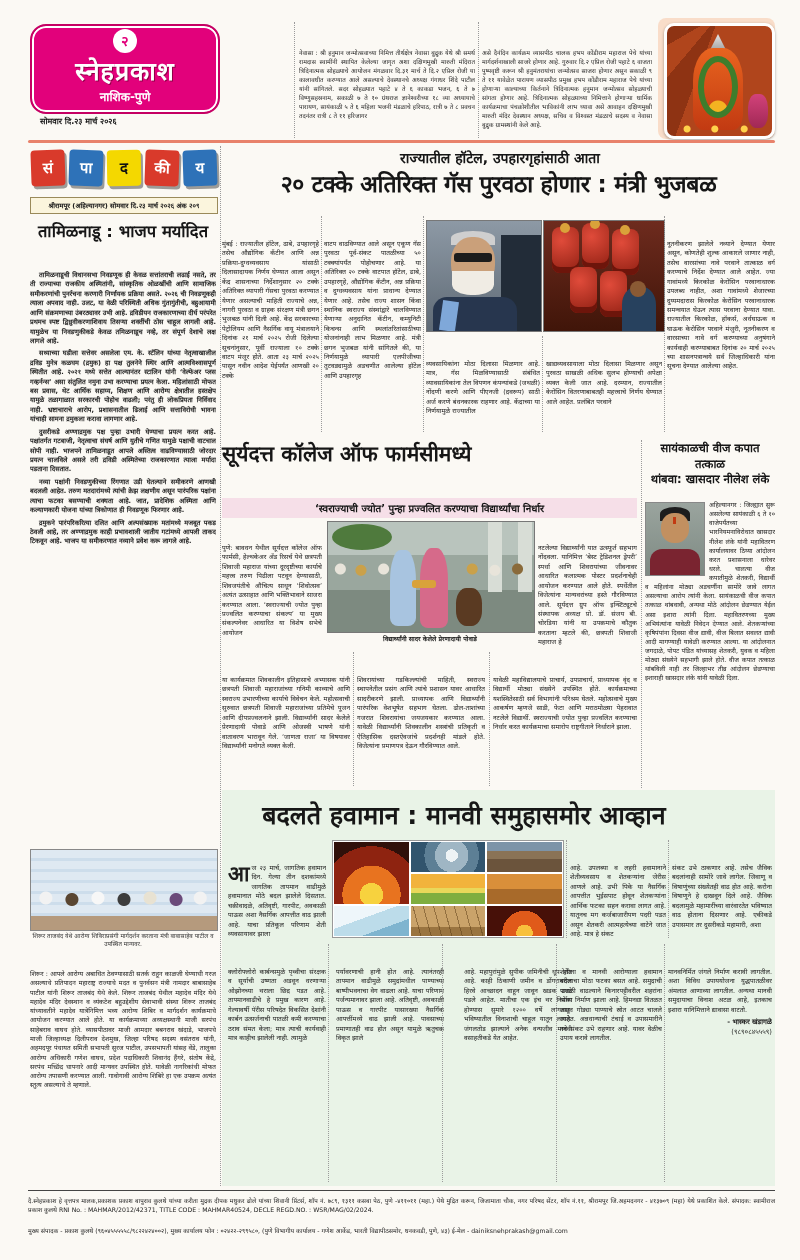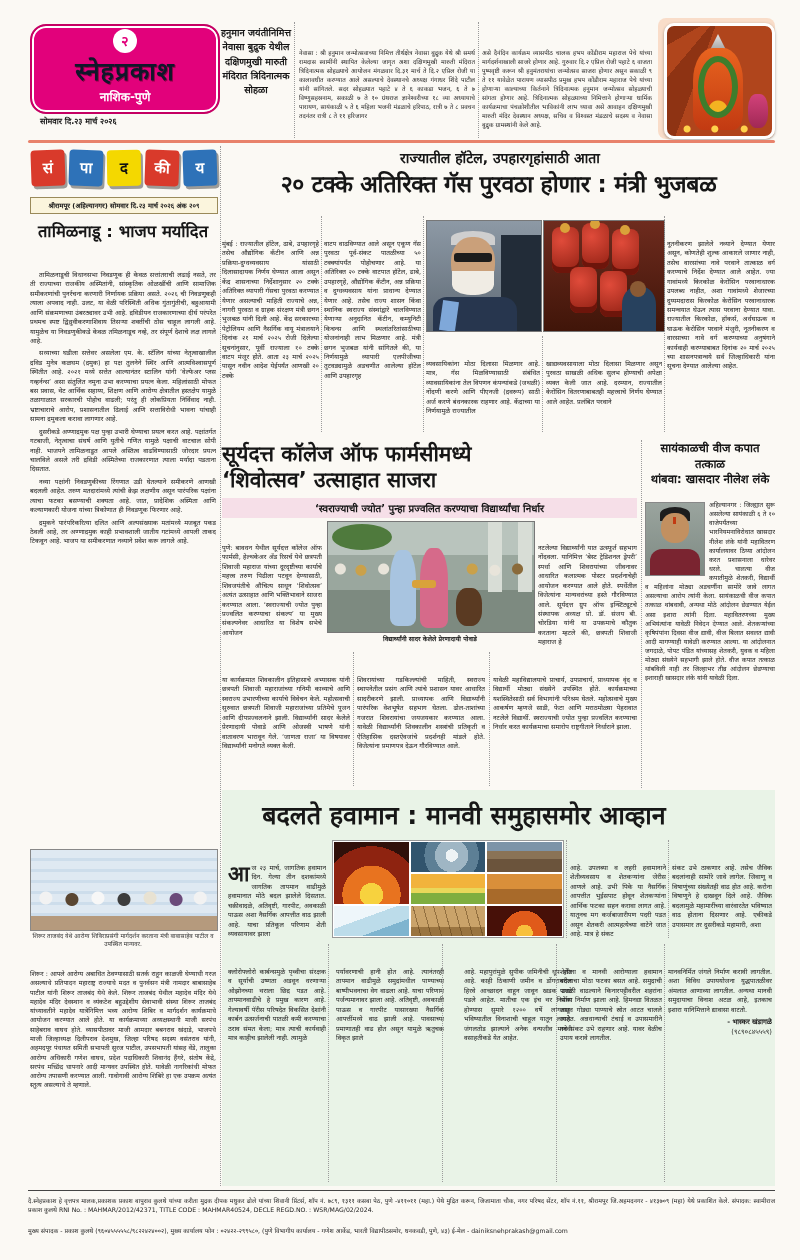--- a/index.html
+++ b/index.html
@@ -8,21 +8,21 @@
   .abs{position:absolute;}
   .body-txt{font-size:6.5px;line-height:1.45;text-align:justify;color:#1d1d1d;overflow:hidden;margin-top:24px;}
   .vrule{position:absolute;border-left:1px dotted #9b9b9b;width:0;}
   .hrule{position:absolute;background:#e8826b;border-radius:2px;}
 
   
   .mast{left:30px;top:24px;width:186px;height:86px;background:#e2017b;border:2px solid #c50063;
         border-radius:16px;box-shadow:inset 0 0 0 2px #ffffff;text-align:center;}
   .mast .circ{position:absolute;left:81px;top:3px;width:24px;height:24px;background:#fff;border-radius:50%;
         font-weight:bold;font-size:14px;line-height:24px;color:#e2017b;}
-  .mast .ttl{position:absolute;left:0;top:27px;width:100%;font-weight:bold;font-size:25px;color:#0f172a;
+  .mast .ttl{position:absolute;left:0;top:27px;width:100%;font-weight:bold;font-size:25px;color:#ffffff;
         text-shadow:1px 1px 0 #8e0046;letter-spacing:1px;}
   .mast .sub{position:absolute;left:0;top:62px;width:100%;font-weight:bold;font-size:12px;color:#fff;}
   .mast-date{left:40px;top:115px;font-size:8px;font-weight:bold;}
 
   
   .brief-h{left:221px;top:26px;width:70px;font-size:9.5px;font-weight:bold;text-align:center;line-height:1.5;}
   .brief-c{top:25px;height:113px;}
   .deity-panel{left:658px;top:18px;width:117px;height:121px;background:#f9ddc9;border-radius:8px;}
   .deity{position:absolute;left:6px;top:5px;width:105px;height:110px;border-radius:10px;border:3px solid #fff;
          box-shadow:0 1px 3px rgba(0,0,0,.35);overflow:hidden;
@@ -45,21 +45,21 @@
   .tile{position:absolute;top:150px;width:34px;height:36px;border-radius:4px;text-align:center;
         font-weight:bold;font-size:15px;line-height:36px;color:#fff;box-shadow:2px 3px 0 rgba(40,40,40,.45);}
   .t1{left:31px;background:#d93a2b;transform:rotate(-2deg);}
   .t2{left:69px;background:#2e72b8;transform:rotate(2deg);}
   .t3{left:107px;background:#f4d800;color:#111;transform:rotate(-1deg);}
   .t4{left:145px;background:#d93a2b;transform:rotate(2deg);}
   .t5{left:183px;background:#2e72b8;transform:rotate(-2deg);}
   .ed-date{left:30px;top:197px;width:184px;border:1px solid #9a8a5a;background:#fbf5dd;
            font-size:6.7px;font-weight:bold;text-align:center;padding:3px 1px;}
   .ed-head{left:30px;top:219px;width:186px;font-size:16.5px;font-weight:900;text-align:center;}
-  .ed-body{left:30px;top:247px;width:186px;height:548px;}
+  .ed-body{left:30px;top:247px;width:186px;height:548px;font-weight:bold;}
   .ed-body p{margin:0 0 3px 0;text-indent:9px;}
 
   
   .patil-h{left:30px;top:800px;width:186px;font-size:12.5px;font-weight:900;text-align:center;line-height:1.35;}
   .patil-photo{left:30px;top:849px;width:186px;height:80px;border:1px solid #888;overflow:hidden;
         background:repeating-linear-gradient(180deg,#dfe9f2 0 8px,#cdddeb 8px 11px);}
   .patil-photo .row{position:absolute;left:0;bottom:14px;width:100%;height:30px;
         background:radial-gradient(circle at 8% 40%,#f2f2f2 0 6px,transparent 7px),
                    radial-gradient(circle at 22% 45%,#5a4632 0 6px,transparent 7px),
                    radial-gradient(circle at 36% 40%,#f7f7f7 0 6px,transparent 7px),
@@ -151,21 +151,20 @@
 
 <div class="page">
 
   <div class="abs mast">
     <div class="circ">२</div>
     <div class="ttl">स्नेहप्रकाश</div>
     <div class="sub">नाशिक-पुणे</div>
   </div>
   <div class="abs mast-date">सोमवार दि.२३ मार्च २०२६</div>
 
-  <div class="abs brief-h">हनुमान जयंतीनिमित्त नेवासा बुद्रुक येथील दक्षिणमुखी मारुती मंदिरात त्रिदिनात्मक सोहळा</div>
   <div class="vrule" style="left:294px;top:22px;height:116px;"></div>
   <div class="abs body-txt brief-c" style="left:299px;width:176px;font-size:6.2px;">नेवासा : श्री हनुमान जन्मोत्सवाच्या निमित्त तीर्थक्षेत्र नेवासा बुद्रुक येथे श्री समर्थ रामदास स्वामींनी स्थापित केलेल्या जागृत अशा दक्षिणमुखी मारुती मंदिरात त्रिदिनात्मक सोहळ्याचे आयोजन मंगळवार दि.३१ मार्च ते दि.२ एप्रिल रोजी या कालावधीत करण्यात आले असल्याचे देवस्थानचे अध्यक्ष गंगाधर शिंदे पाटील यांनी सांगितले. सदर सोहळ्यात पहाटे ४ ते ६ काकडा भजन, ६ ते ७ विष्णुसहस्रनाम, सकाळी ७ ते १० ग्रंथराज ज्ञानेश्वरीच्या १८ व्या अध्यायाचे पारायण, सायंकाळी ५ ते ६ महिला भजनी मंडळाचे हरिपाठ, रात्री ७ ते ८ प्रवचन तदनंतर रात्री ८ ते ११ हरिजागर</div>
   <div class="vrule" style="left:478px;top:22px;height:116px;"></div>
   <div class="abs body-txt brief-c" style="left:482px;width:170px;font-size:6.2px;">असे दैनंदिन कार्यक्रम व्यासपीठ चालक हभप कोंडीराम महाराज पेचे यांच्या मार्गदर्शनाखाली साजरे होणार आहे. गुरुवार दि.२ एप्रिल रोजी पहाटे ६ वाजता पुष्पवृष्टी करून श्री हनुमंतरायांचा जन्मोत्सव साजरा होणार असून सकाळी ९ ते ११ यावेळेत पारायण व्यासपीठ प्रमुख हभप कोंडीराम महाराज पेचे यांच्या होणाऱ्या काल्याच्या किर्तनाने त्रिदिनात्मक हनुमान जन्मोत्सव सोहळ्याची सांगता होणार आहे. त्रिदिनात्मक सोहळ्याच्या निमित्ताने होणाऱ्या धार्मिक कार्यक्रमाचा पंचक्रोशीतील भाविकांनी लाभ घ्यावा असे आवाहन दक्षिणमुखी मारुती मंदिर देवस्थान अध्यक्ष, सचिव व विश्वस्त मंडळाचे सदस्य व नेवासा बुद्रुक ग्रामस्थांनी केले आहे.</div>
 
   <div class="abs deity-panel">
     <div class="deity">
       <div class="crown"></div>
       <div class="idol"></div>
       <div class="garl"></div>
@@ -231,21 +230,20 @@
   </div>
 
   <div class="abs body-txt gas-c34" style="left:426px;width:114px;">व्यवसायिकांना मोठा दिलासा मिळणार आहे. मात्र, गॅस मिळविण्यासाठी संबंधित व्यावसायिकांना तेल विपणन कंपन्यांकडे (जथळी) नोंदणी करणे आणि पीएनजी (द्रवरूप) साठी अर्ज करणे बंधनकारक राहणार आहे. केंद्राच्या या निर्णयामुळे राज्यातील</div>
   <div class="vrule" style="left:542px;top:336px;height:96px;"></div>
   <div class="abs body-txt gas-c34" style="left:546px;width:116px;">खाद्यव्यवसायाला मोठा दिलासा मिळणार असून पुरवठा साखळी अधिक सुलभ होण्याची अपेक्षा व्यक्त केली जात आहे. दरम्यान, राज्यातील केरोसिन वितरणाबाबतही महत्त्वाचे निर्णय घेण्यात आले आहेत. प्रलंबित परवाने</div>
   <div class="vrule" style="left:664px;top:216px;height:216px;"></div>
   <div class="abs body-txt gas-c" style="left:667px;width:108px;">नूतनीकरण झालेले नव्याने देण्यात येणार असून, कोणतेही शुल्क आकारले जाणार नाही, तसेच वारसांच्या नावे परवाने तात्काळ वर्ग करण्याचे निर्देश देण्यात आले आहेत. ज्या गावांमध्ये किरकोळ केरोसिन परवानाधारक उपलब्ध नाहीत, अशा गावांमध्ये शेजारच्या दुय्यमदारास किरकोळ केरोसिन परवानाधारक समन्वयात घेऊन त्यास परवाना देण्यात यावा. राज्यातील किरकोळ, हॉकर्स, अर्धघाऊक व घाऊक केरोसिन परवाने मंजुरी, नूतनीकरण व वारसाच्या नावे वर्ग करण्याच्या अनुषंगाने कार्यवाही करण्याबाबत दिनांक २० मार्च २०२५ च्या शासनपत्रान्वये सर्व जिल्हाधिकारी यांना सूचना देण्यात आलेल्या आहेत.</div>
 
   <div class="abs sur-head">
     <div>सूर्यदत्त कॉलेज ऑफ फार्मसीमध्ये</div>
-    <div>‘शिवोत्सव’ उत्साहात साजरा</div>
   </div>
   <div class="abs sur-sub">‘स्वराज्याची ज्योत’ पुन्हा प्रज्वलित करण्याचा विद्यार्थ्यांचा निर्धार</div>
 
   <div class="abs body-txt" style="left:222px;top:520px;width:100px;height:128px;">पुणे: बावधन येथील सूर्यदत्त कॉलेज ऑफ फार्मसी, हेल्थकेअर अँड रिसर्च येथे छत्रपती शिवाजी महाराज यांच्या दूरदृष्टीच्या कार्याचे महत्त्व तरुण पिढीला पटवून देण्यासाठी, शिवजयंतीचे औचित्य साधून ‘शिवोत्सव’ अत्यंत उत्साहात आणि भक्तिभावाने साजरा करण्यात आला. ‘स्वराज्याची ज्योत पुन्हा प्रज्वलित करण्याचा संकल्प’ या मुख्य संकल्पनेवर आधारित या विशेष सभेचे आयोजन</div>
   <div class="abs photo-frame sur-photo">
     <div class="tree"></div>
     <div class="pillar" style="left:160px;"></div>
     <div class="pillar" style="left:190px;"></div>
     <div class="crowd"></div>
     <div class="w1"></div>

